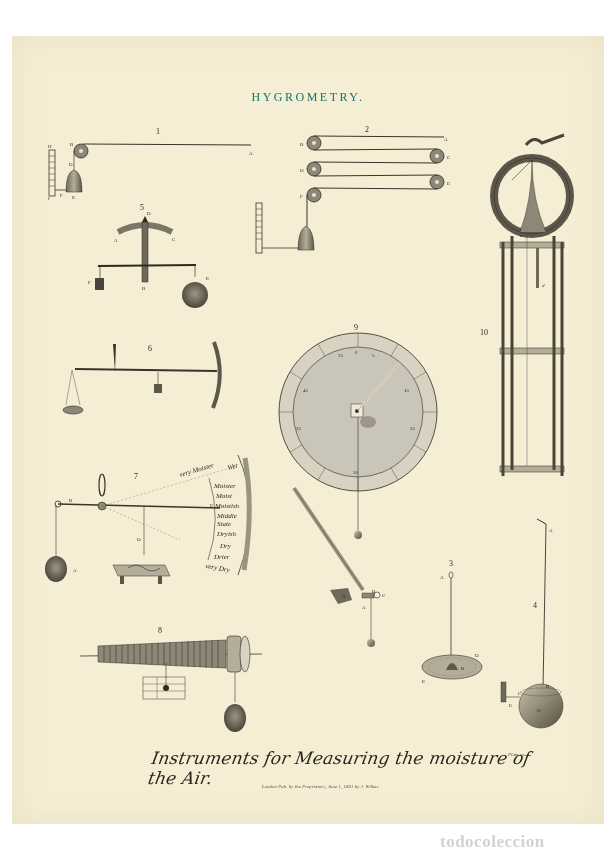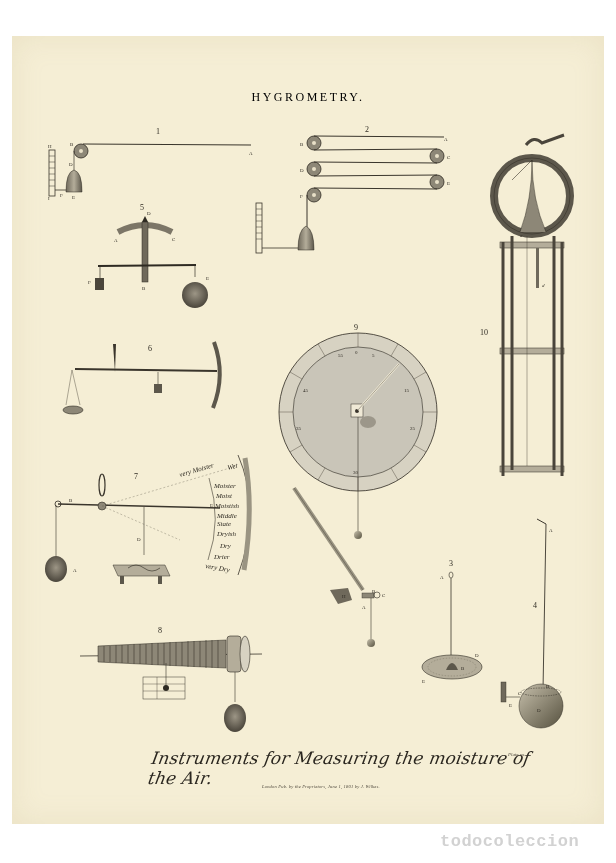--- a/index.html
+++ b/index.html
@@ -1,22 +1,22 @@
 <!DOCTYPE html>
 <html><head>
 <meta charset="utf-8">
 <style>
   html, body { margin:0; padding:0; }
   body { width:616px; height:863px; background:#ffffff; position:relative; overflow:hidden; font-family:"DejaVu Serif", serif; }
   .paper { position:absolute; left:12px; top:36px; width:592px; height:788px; background:#f5eed5; box-shadow: inset 0 0 30px rgba(190,170,120,0.18); }
-  .title { position:absolute; left:0; width:616px; top:90px; text-align:center; font-family:"Liberation Serif", serif; font-size:12px; letter-spacing:2.5px; color:#000000; }
+  .title { position:absolute; left:0; width:616px; top:90px; text-align:center; font-family:"Liberation Serif", serif; font-size:12px; letter-spacing:2.5px; color:#0f766e; }
   .caption { position:absolute; left:150px; top:748px; width:380px; font-family:"DejaVu Serif", serif; font-style:italic; font-size:17px; color:#2a261f; letter-spacing:0.2px; transform: skewX(-10deg); }
   .imprint { position:absolute; left:262px; top:784px; font-family:"Liberation Serif", serif; font-style:italic; font-size:4.5px; color:#4a4438; letter-spacing:0.2px; }
   .plate-no { position:absolute; left:508px; top:752px; font-family:"Liberation Serif", serif; font-style:italic; font-size:5px; color:#4a4438; }
-  .watermark { position:absolute; left:440px; top:832px; font-family:Liberation Mono, monospace; font-weight:bold; font-size:17px; color:#d2d2d2; letter-spacing:0.5px; }
+  .watermark { position:absolute; left:440px; top:832px; font-family:Liberation Serif, serif; font-weight:bold; font-size:17px; color:#d2d2d2; letter-spacing:0.5px; }
   svg.plate { position:absolute; left:0; top:0; }
   .lbl { font-family:"Liberation Serif", serif; fill:#2e2a22; }
   .fig { font-family:"Liberation Serif", serif; fill:#2e2a22; font-size:8px; }
   .scale { font-family:"Liberation Serif", serif; font-style:italic; fill:#2e2a22; font-size:7px; }
 </style>
 </head>
 <body>
 
 <div class="paper"></div>
 

